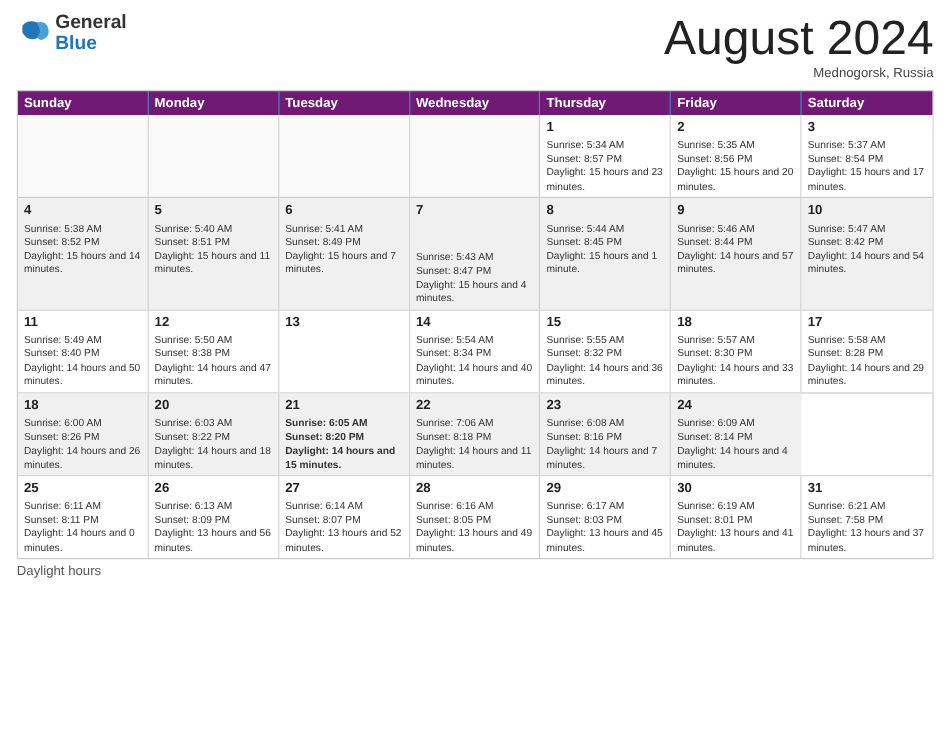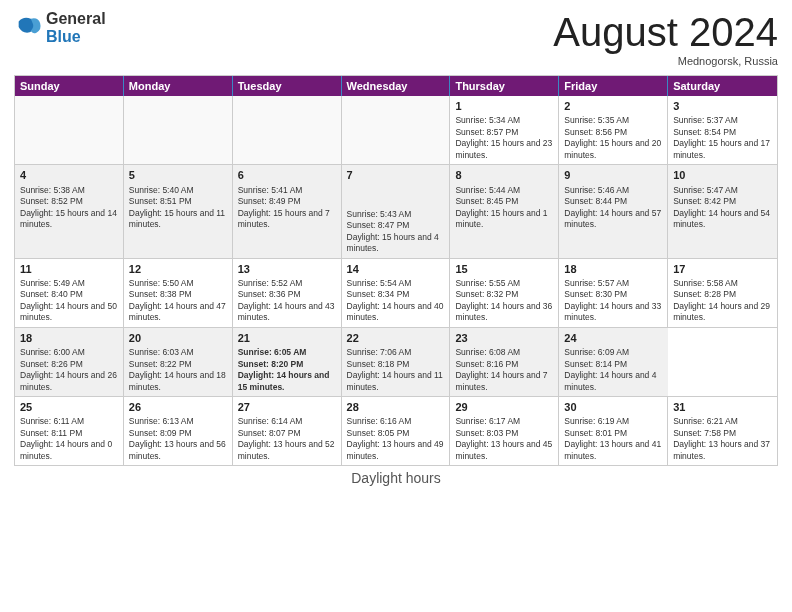--- a/index.html
+++ b/index.html
@@ -109,24 +109,24 @@
       color: #222;
       display: block;
       margin-bottom: 1px;
     }
     .cell-text {
       font-size: 8.5px;
       color: #333;
       line-height: 1.35;
     }
     .footer-note {
-      font-size: 14px;
+      font-size: 11px;
       color: #555;
       margin-top: 4px;
-      text-align: center;
+      text-align: left;
     }
   </style>
 </head>
 <body>
 
 <div class="page">
   <div class="header">
     <div class="logo">
       <svg class="logo-icon" viewBox="0 0 30 30">
         <path d="M5 8 Q10 2 18 5 Q24 7 22 14 Q20 20 14 20 Q8 20 5 14 Z" fill="#2176b8"></path>
@@ -230,23 +230,20 @@
 Daylight: 14 hours and 50 minutes.</div>
           </div>
           <div class="cal-cell">
             <span class="day-num">12</span>
             <div class="cell-text" style="white-space: pre-line;">Sunrise: 5:50 AM
 Sunset: 8:38 PM
 Daylight: 14 hours and 47 minutes.</div>
           </div>
           <div class="cal-cell">
             <span class="day-num">13</span>
-            <div class="cell-text" style="white-space: pre-line;">Sunrise: 5:52 AM
-Sunset: 8:36 PM
-Daylight: 14 hours and 43 minutes.</div>
           </div>
           <div class="cal-cell">
             <span class="day-num">14</span>
             <div class="cell-text" style="white-space: pre-line;">Sunrise: 5:54 AM
 Sunset: 8:34 PM
 Daylight: 14 hours and 40 minutes.</div>
           </div>
           <div class="cal-cell">
             <span class="day-num">15</span>
             <div class="cell-text" style="white-space: pre-line;">Sunrise: 5:55 AM

